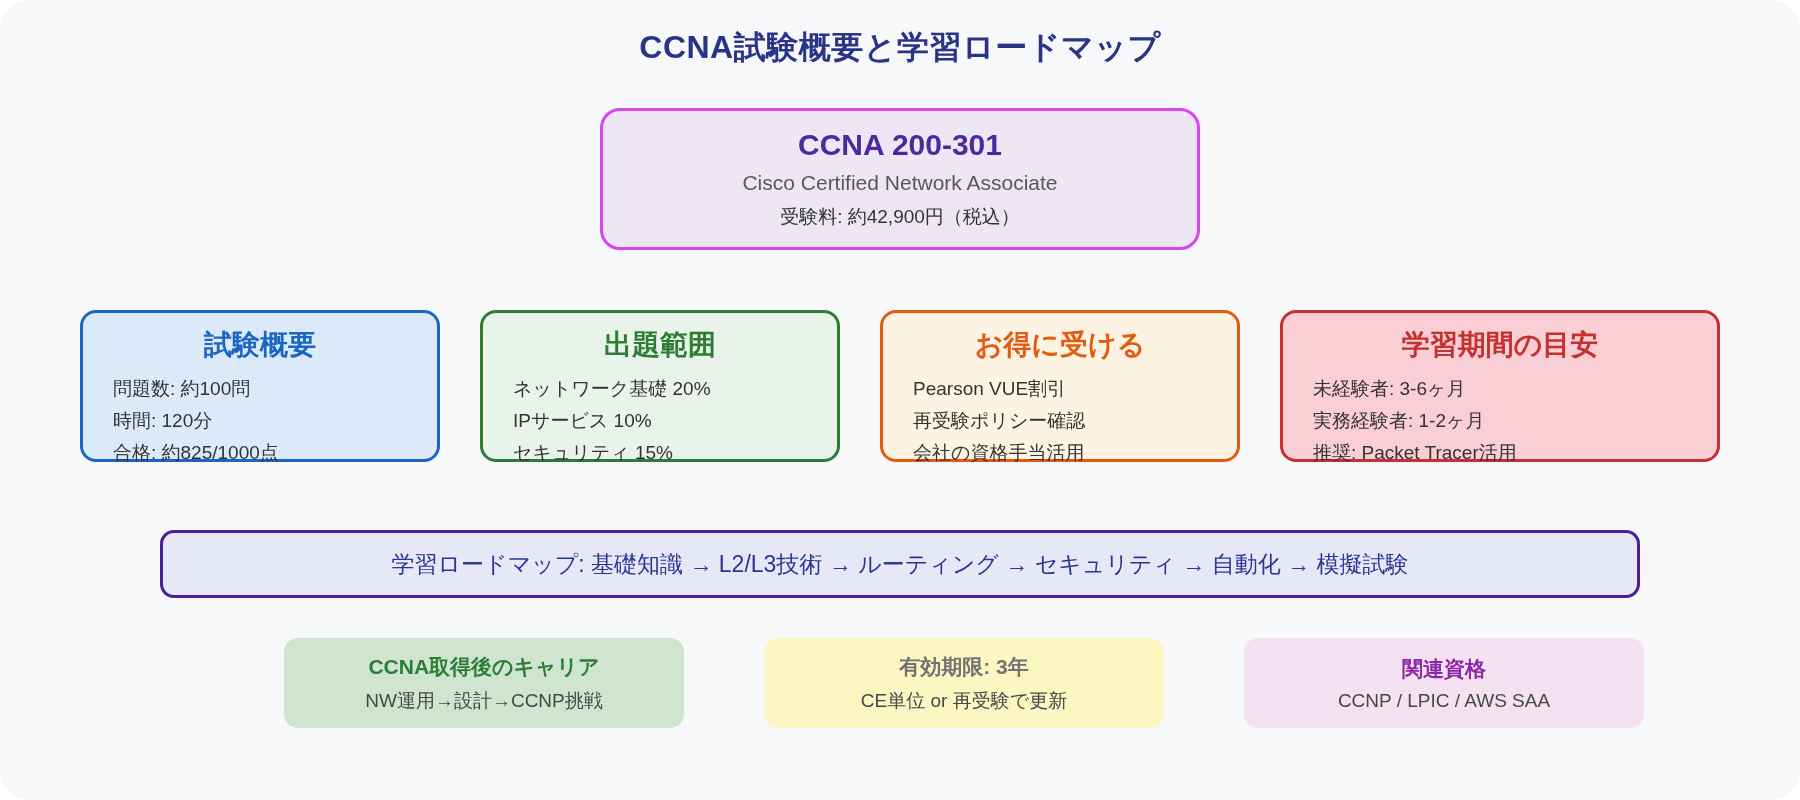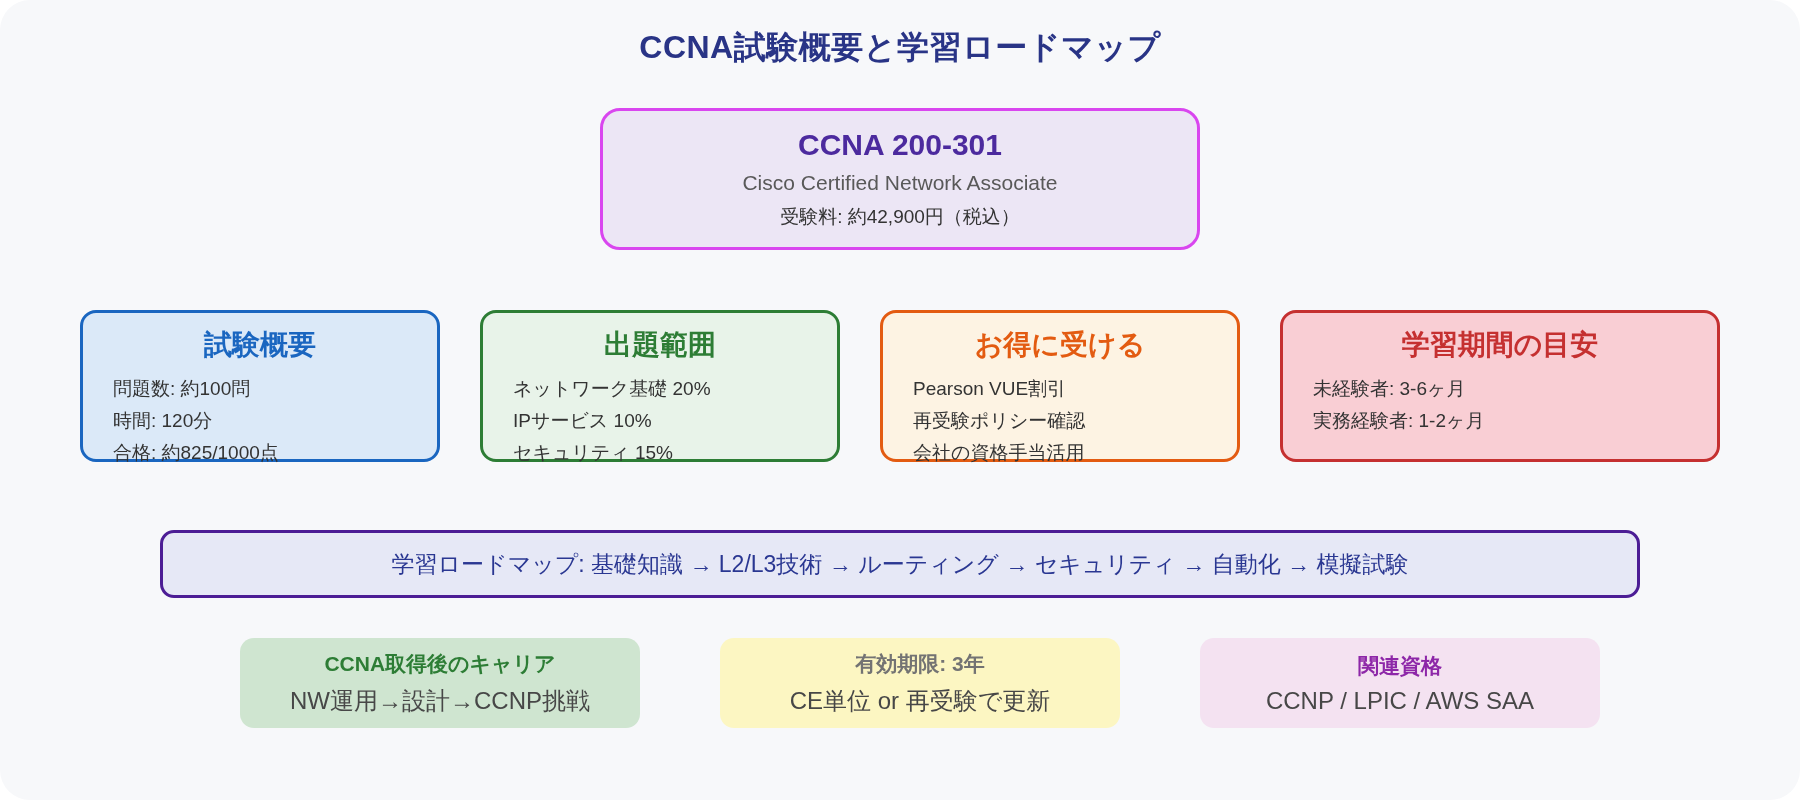--- a/index.html
+++ b/index.html
@@ -67,23 +67,24 @@
     font-size: 23px; font-weight: normal; color: #2a3792;
   }
   
   .pill {
     position: absolute; top: 638px;
     width: 400px; height: 90px;
     border-radius: 14px;
     display: flex; flex-direction: column;
     align-items: center; justify-content: center;
     gap: 7px;
+    margin-left: 44px;
   }
   .pill .pill-title { font-size: 21px; font-weight: bold; }
-  .pill .pill-line  { font-size: 24px; color: #474747; }
+  .pill .pill-line  { font-size: 19px; color: #474747; }
   .pill.career  { left: 240px;  background: #cfe5d0; }
   .pill.career .pill-title  { color: #2d7d35; }
   .pill.expiry  { left: 720px;  background: #fcf6c2; }
   .pill.expiry .pill-title  { color: #737373; }
   .pill.related { left: 1200px; background: #f4e2f1; }
   .pill.related .pill-title { color: #8d27a8; }
 </style>
 </head>
 <body>
 
@@ -115,20 +116,21 @@
     <div class="info-title">お得に受ける</div>
     <div class="info-line">Pearson VUE割引</div>
     <div class="info-line">再受験ポリシー確認</div>
     <div class="info-line">会社の資格手当活用</div>
   </section>
 
   <section class="info-box red">
     <div class="info-title">学習期間の目安</div>
     <div class="info-line">未経験者: 3-6ヶ月</div>
     <div class="info-line">実務経験者: 1-2ヶ月</div>
+    <div class="info-line">推奨: Packet Tracer活用</div>
   </section>
 
   <section class="banner">
     <span>学習ロードマップ: 基礎知識 → L2/L3技術 → ルーティング → セキュリティ → 自動化 → 模擬試験</span>
   </section>
 
   <section class="pill career">
     <div class="pill-title">CCNA取得後のキャリア</div>
     <div class="pill-line">NW運用→設計→CCNP挑戦</div>
   </section>

